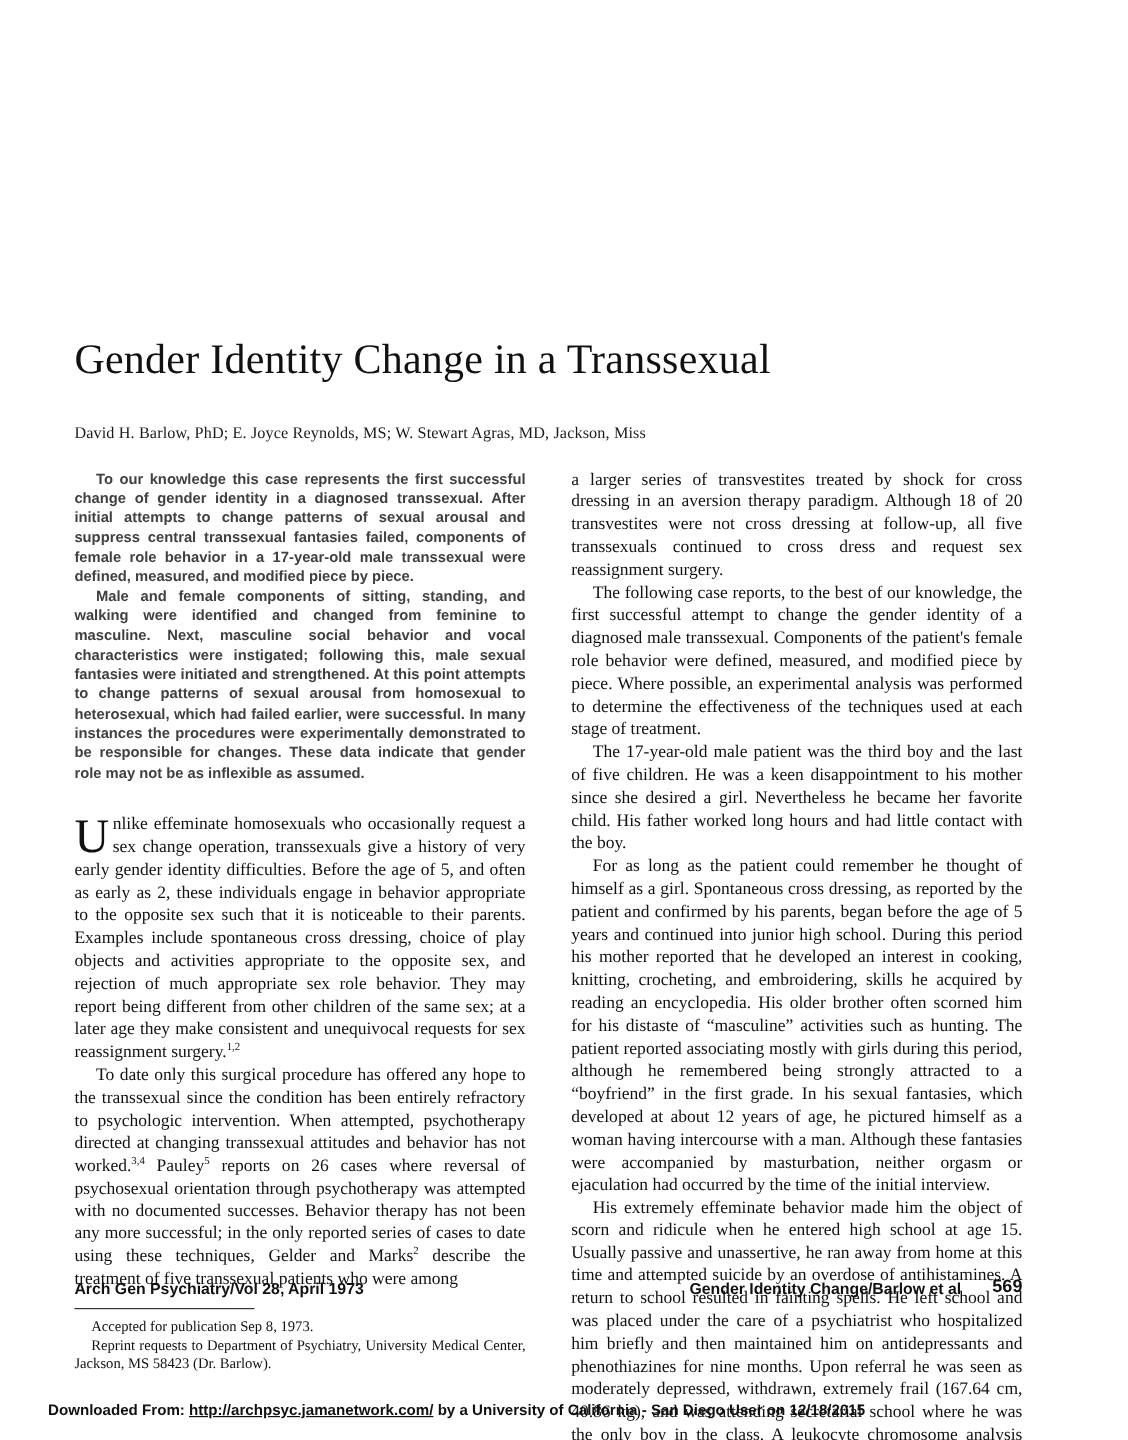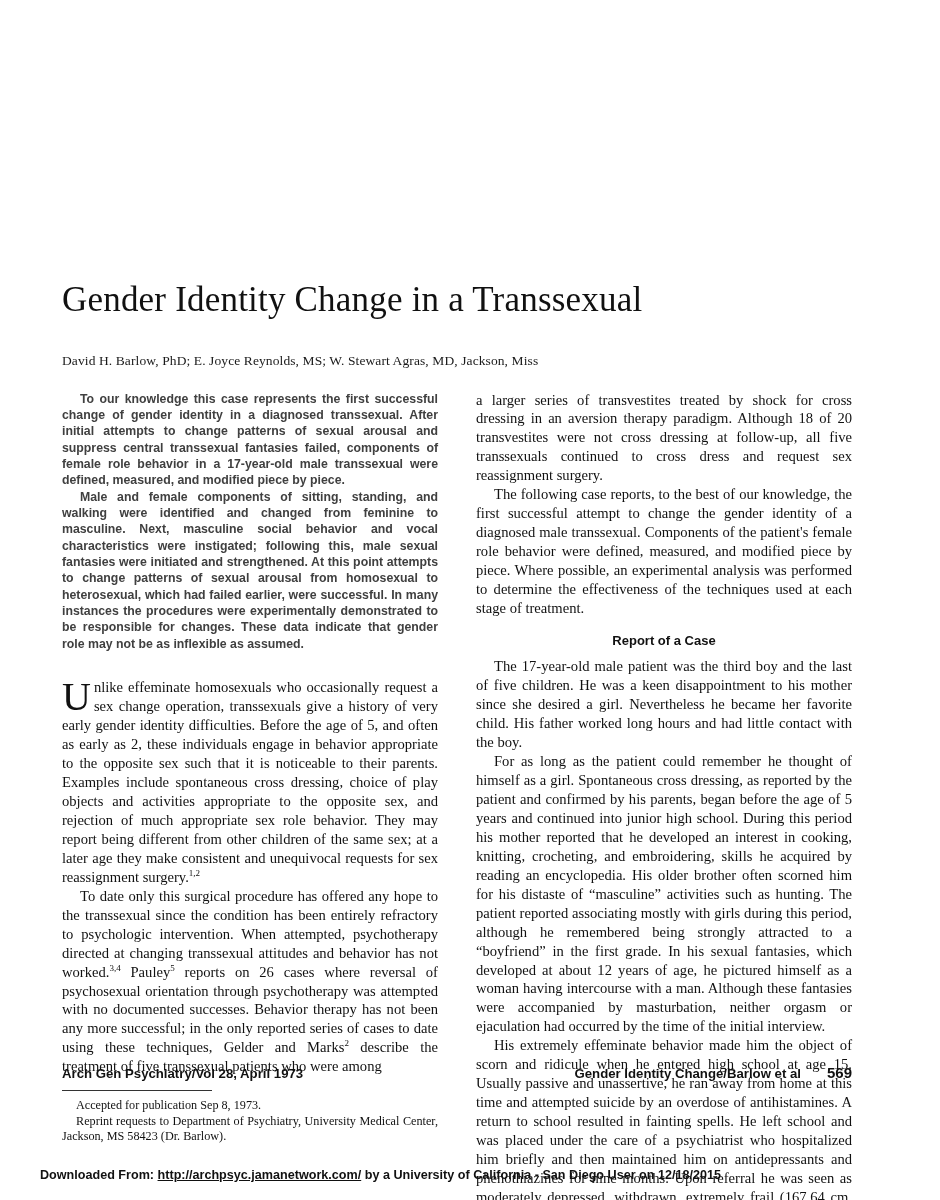--- a/index.html
+++ b/index.html
@@ -189,21 +189,20 @@
         <div class="footnotes">
           <p>Accepted for publication Sep 8, 1973.</p>
           <p>Reprint requests to Department of Psychiatry, University Medical Center, Jackson, MS 58423 (Dr. Barlow).</p>
         </div>
       </div>
 
       <div class="col">
         <div class="body-text">
           <p class="noindent">a larger series of transvestites treated by shock for cross dressing in an aversion therapy paradigm. Although 18 of 20 transvestites were not cross dressing at follow-up, all five transsexuals continued to cross dress and request sex reassignment surgery.</p>
           <p>The following case reports, to the best of our knowledge, the first successful attempt to change the gender identity of a diagnosed male transsexual. Components of the patient's female role behavior were defined, measured, and modified piece by piece. Where possible, an experimental analysis was performed to determine the effectiveness of the techniques used at each stage of treatment.</p>
-          <div class="section-head">Report of a Case</div>
           <p>The 17-year-old male patient was the third boy and the last of five children. He was a keen disappointment to his mother since she desired a girl. Nevertheless he became her favorite child. His father worked long hours and had little contact with the boy.</p>
           <p>For as long as the patient could remember he thought of himself as a girl. Spontaneous cross dressing, as reported by the patient and confirmed by his parents, began before the age of 5 years and continued into junior high school. During this period his mother reported that he developed an interest in cooking, knitting, crocheting, and embroidering, skills he acquired by reading an encyclopedia. His older brother often scorned him for his distaste of “masculine” activities such as hunting. The patient reported associating mostly with girls during this period, although he remembered being strongly attracted to a “boyfriend” in the first grade. In his sexual fantasies, which developed at about 12 years of age, he pictured himself as a woman having intercourse with a man. Although these fantasies were accompanied by masturbation, neither orgasm or ejaculation had occurred by the time of the initial interview.</p>
           <p>His extremely effeminate behavior made him the object of scorn and ridicule when he entered high school at age 15. Usually passive and unassertive, he ran away from home at this time and attempted suicide by an overdose of antihistamines. A return to school resulted in fainting spells. He left school and was placed under the care of a psychiatrist who hospitalized him briefly and then maintained him on antidepressants and phenothiazines for nine months. Upon referral he was seen as moderately depressed, withdrawn, extremely frail (167.64 cm, 40.86 kg), and was attending secretarial school where he was the only boy in the class. A leukocyte chromosome analysis yielded a normal male pattern.</p>
 
         </div>
       </div>
 
     </div>
   </div>
 

